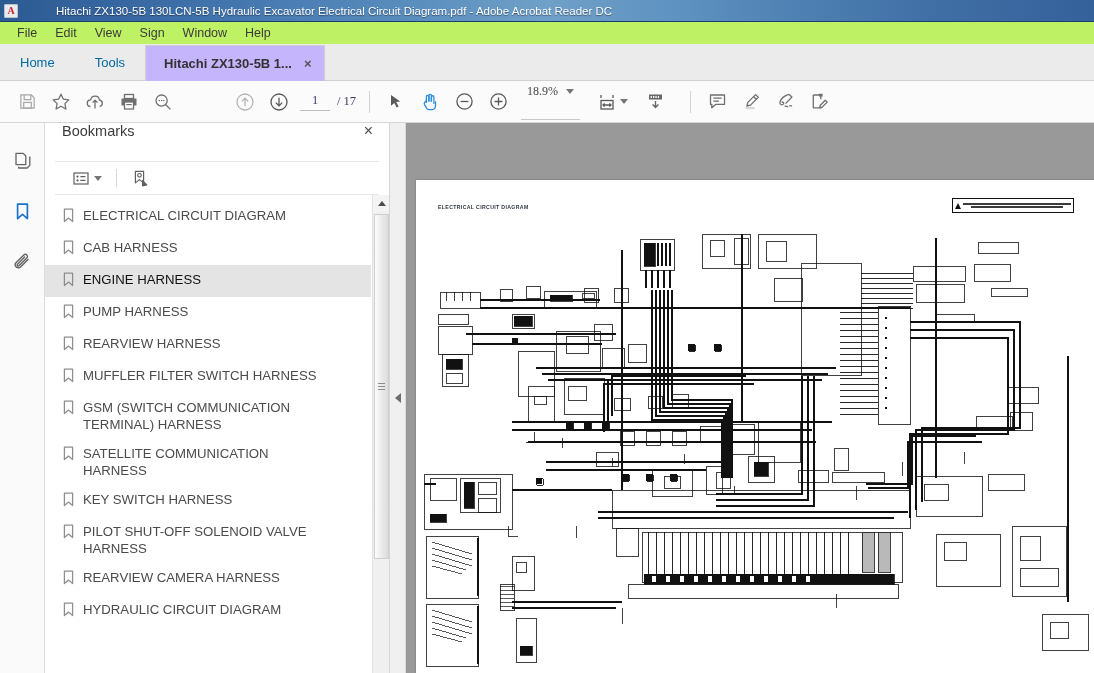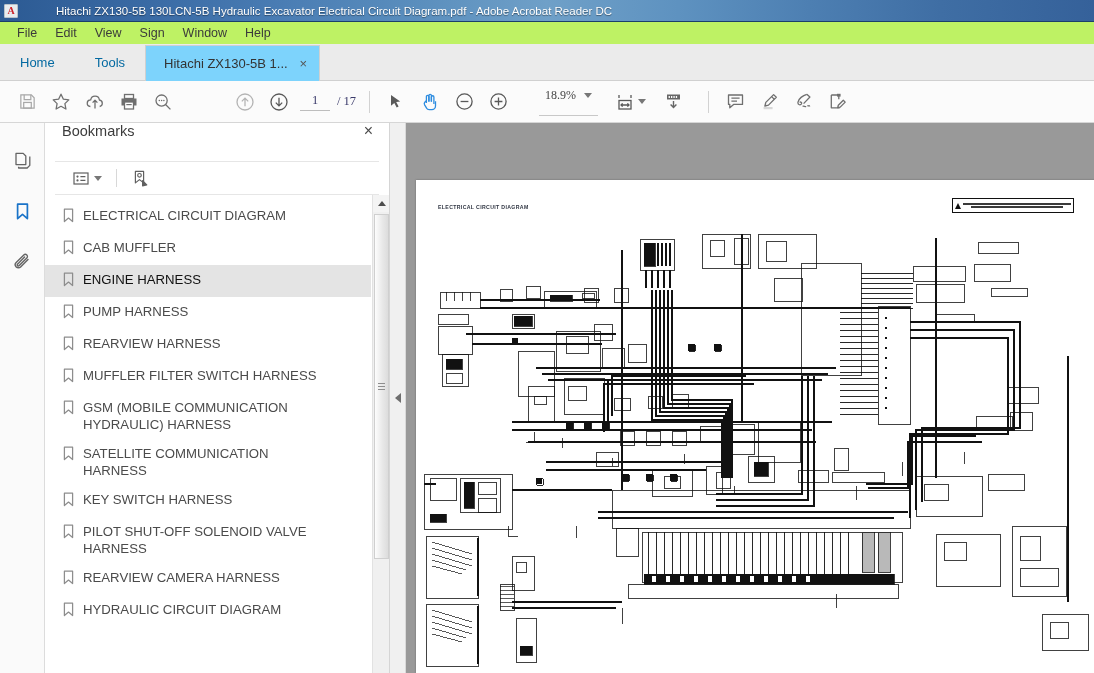--- a/index.html
+++ b/index.html
@@ -47,23 +47,23 @@
   .tabstrip {
     position: absolute; left: 0; top: 44px; width: 1094px; height: 37px;
     background: #ebebeb; border-bottom: 1px solid #d0d0d0;
     display: flex; align-items: flex-end;
   }
   .tab {
     height: 36px; display: flex; align-items: center; padding: 0 20px;
     font-size: 13px; color: #0369a1; cursor: default; white-space: nowrap;
   }
   .tab.active {
-    background: #7dd3fc; border-left: 1px solid #d0d0d0; border-right: 1px solid #d0d0d0;
+    background: #c4b5fd; border-left: 1px solid #d0d0d0; border-right: 1px solid #d0d0d0;
     border-top: 1px solid #d0d0d0; color: #333; padding: 0 10px 0 18px;
-    position: relative; top: 1px;
+    position: relative; top: 1px; font-weight: bold;
   }
   .tab-close {
     margin-left: 10px; font-size: 13px; color: #555; cursor: pointer;
     line-height: 1; padding: 2px;
   }
 
   
   .toolbar {
     position: absolute; left: 0; top: 81px; width: 1094px; height: 42px;
     background: #fbfbfb; border-bottom: 1px solid #d6d6d6;
@@ -78,22 +78,22 @@
   .tb-gap-sm { width: 10px; flex: none; }
   .svg-ic { display: block; }
   .pagebox { display: flex; align-items: center; gap: 7px; margin: 0 4px; }
   .page-input {
     width: 30px; text-align: center; font-size: 12.5px; color: #3a3a6a;
     border: none; border-bottom: 1px solid #bdbdbd; background: transparent;
     font-family: "Liberation Serif", serif; padding: 1px 0 2px;
   }
   .page-total { font-size: 12.5px; color: #3a3a6a; font-family: "Liberation Serif", serif; }
   .zoombox {
-    display: flex; align-items: center; gap: 8px; margin-left: 24px;
-    border-bottom: 1px solid #c8c8c8; padding: 1px 6px 12px; cursor: pointer;
+    display: flex; align-items: center; gap: 8px; margin-left: 6px;
+    border-bottom: 1px solid #c8c8c8; padding: 1px 6px 20px; cursor: pointer;
   }
   .zoom-val { font-size: 12px; color: #444; font-family: "Liberation Serif", serif; }
   .caret {
     width: 0; height: 0; border-left: 4px solid transparent;
     border-right: 4px solid transparent; border-top: 5px solid #777;
   }
 
   
   .rail {
     position: absolute; left: 0; top: 123px; width: 45px; height: 550px;
@@ -436,21 +436,21 @@
         <div class="bm-item">
           <span class="bm-icon"><svg width="11" height="15" viewBox="0 0 11 15" fill="none" stroke="#8d8d8d" stroke-width="1.25" stroke-linejoin="round">
                 <path d="M1.4 1.2h8.2v12.3l-4.1-3.4-4.1 3.4z"></path>
               </svg></span>
           <span class="bm-label">ELECTRICAL CIRCUIT DIAGRAM</span>
         </div>
         <div class="bm-item">
           <span class="bm-icon"><svg width="11" height="15" viewBox="0 0 11 15" fill="none" stroke="#8d8d8d" stroke-width="1.25" stroke-linejoin="round">
                 <path d="M1.4 1.2h8.2v12.3l-4.1-3.4-4.1 3.4z"></path>
               </svg></span>
-          <span class="bm-label">CAB MUFFLER</span>
+          <span class="bm-label">CAB HARNESS</span>
         </div>
         <div class="bm-item selected">
           <span class="bm-icon"><svg width="11" height="15" viewBox="0 0 11 15" fill="none" stroke="#8d8d8d" stroke-width="1.25" stroke-linejoin="round">
                 <path d="M1.4 1.2h8.2v12.3l-4.1-3.4-4.1 3.4z"></path>
               </svg></span>
           <span class="bm-label">ENGINE HARNESS</span>
         </div>
         <div class="bm-item">
           <span class="bm-icon"><svg width="11" height="15" viewBox="0 0 11 15" fill="none" stroke="#8d8d8d" stroke-width="1.25" stroke-linejoin="round">
                 <path d="M1.4 1.2h8.2v12.3l-4.1-3.4-4.1 3.4z"></path>
@@ -466,21 +466,21 @@
         <div class="bm-item">
           <span class="bm-icon"><svg width="11" height="15" viewBox="0 0 11 15" fill="none" stroke="#8d8d8d" stroke-width="1.25" stroke-linejoin="round">
                 <path d="M1.4 1.2h8.2v12.3l-4.1-3.4-4.1 3.4z"></path>
               </svg></span>
           <span class="bm-label">MUFFLER FILTER SWITCH HARNESS</span>
         </div>
         <div class="bm-item">
           <span class="bm-icon"><svg width="11" height="15" viewBox="0 0 11 15" fill="none" stroke="#8d8d8d" stroke-width="1.25" stroke-linejoin="round">
                 <path d="M1.4 1.2h8.2v12.3l-4.1-3.4-4.1 3.4z"></path>
               </svg></span>
-          <span class="bm-label" style="max-width:245px;display:inline-block">GSM (MOBILE COMMUNICATION HYDRAULIC) HARNESS</span>
+          <span class="bm-label" style="max-width:245px;display:inline-block">GSM (SWITCH COMMUNICATION TERMINAL) HARNESS</span>
         </div>
         <div class="bm-item">
           <span class="bm-icon"><svg width="11" height="15" viewBox="0 0 11 15" fill="none" stroke="#8d8d8d" stroke-width="1.25" stroke-linejoin="round">
                 <path d="M1.4 1.2h8.2v12.3l-4.1-3.4-4.1 3.4z"></path>
               </svg></span>
           <span class="bm-label" style="max-width:210px;display:inline-block">SATELLITE COMMUNICATION HARNESS</span>
         </div>
         <div class="bm-item">
           <span class="bm-icon"><svg width="11" height="15" viewBox="0 0 11 15" fill="none" stroke="#8d8d8d" stroke-width="1.25" stroke-linejoin="round">
                 <path d="M1.4 1.2h8.2v12.3l-4.1-3.4-4.1 3.4z"></path>

